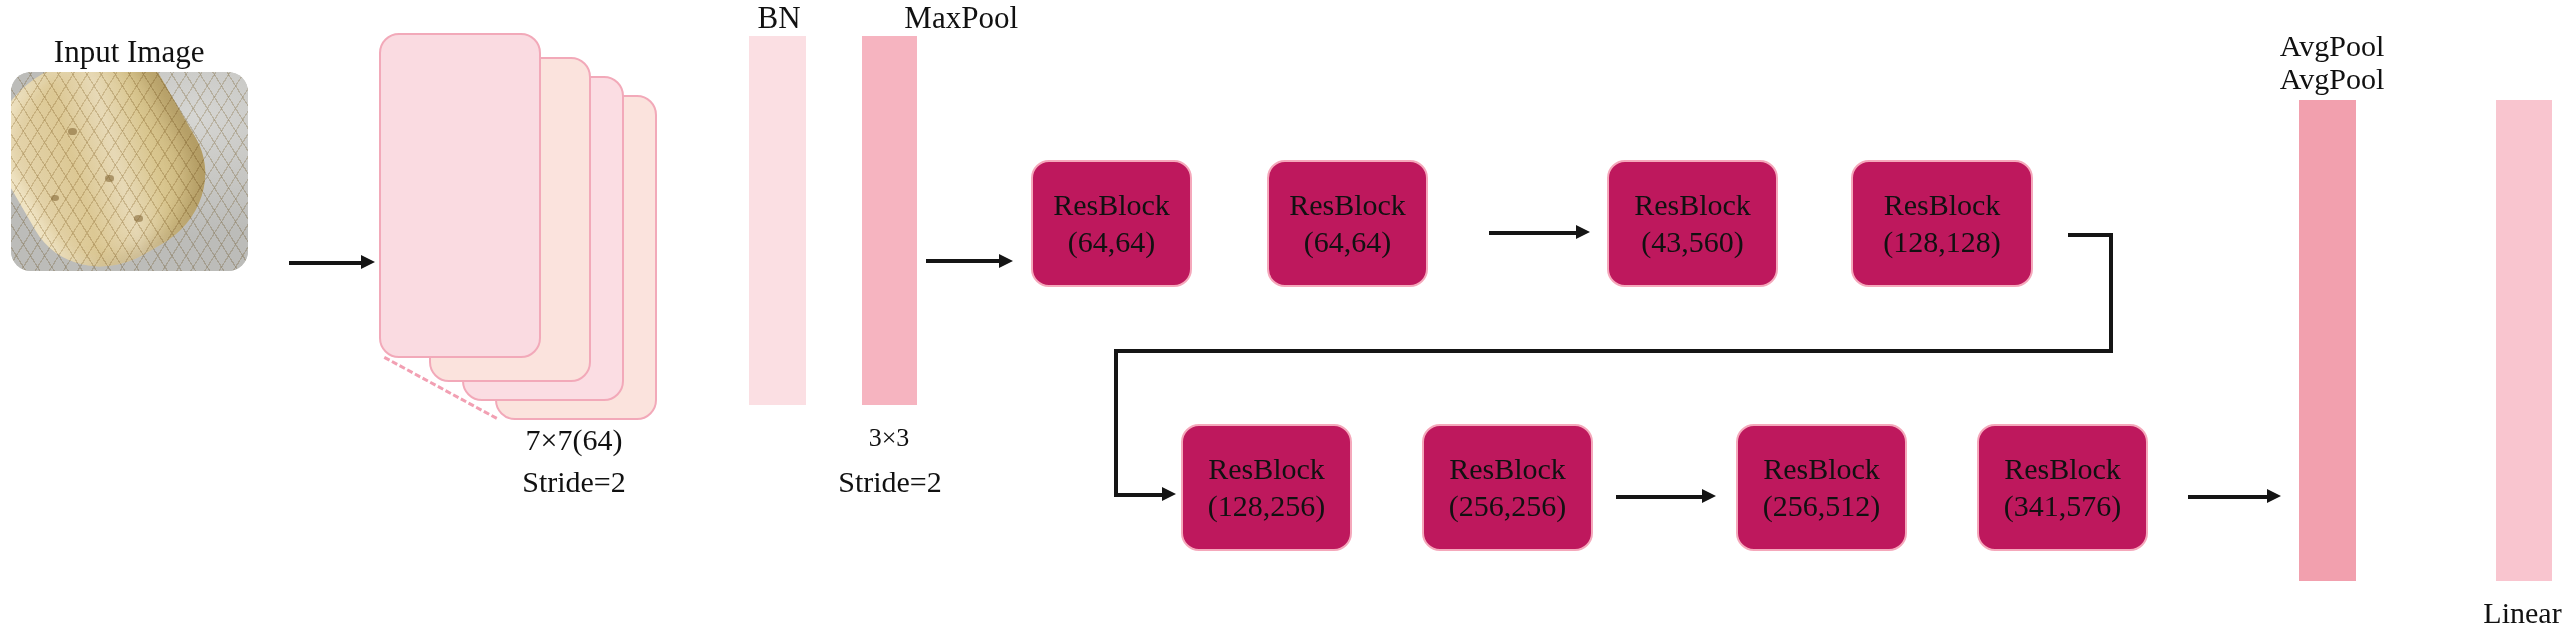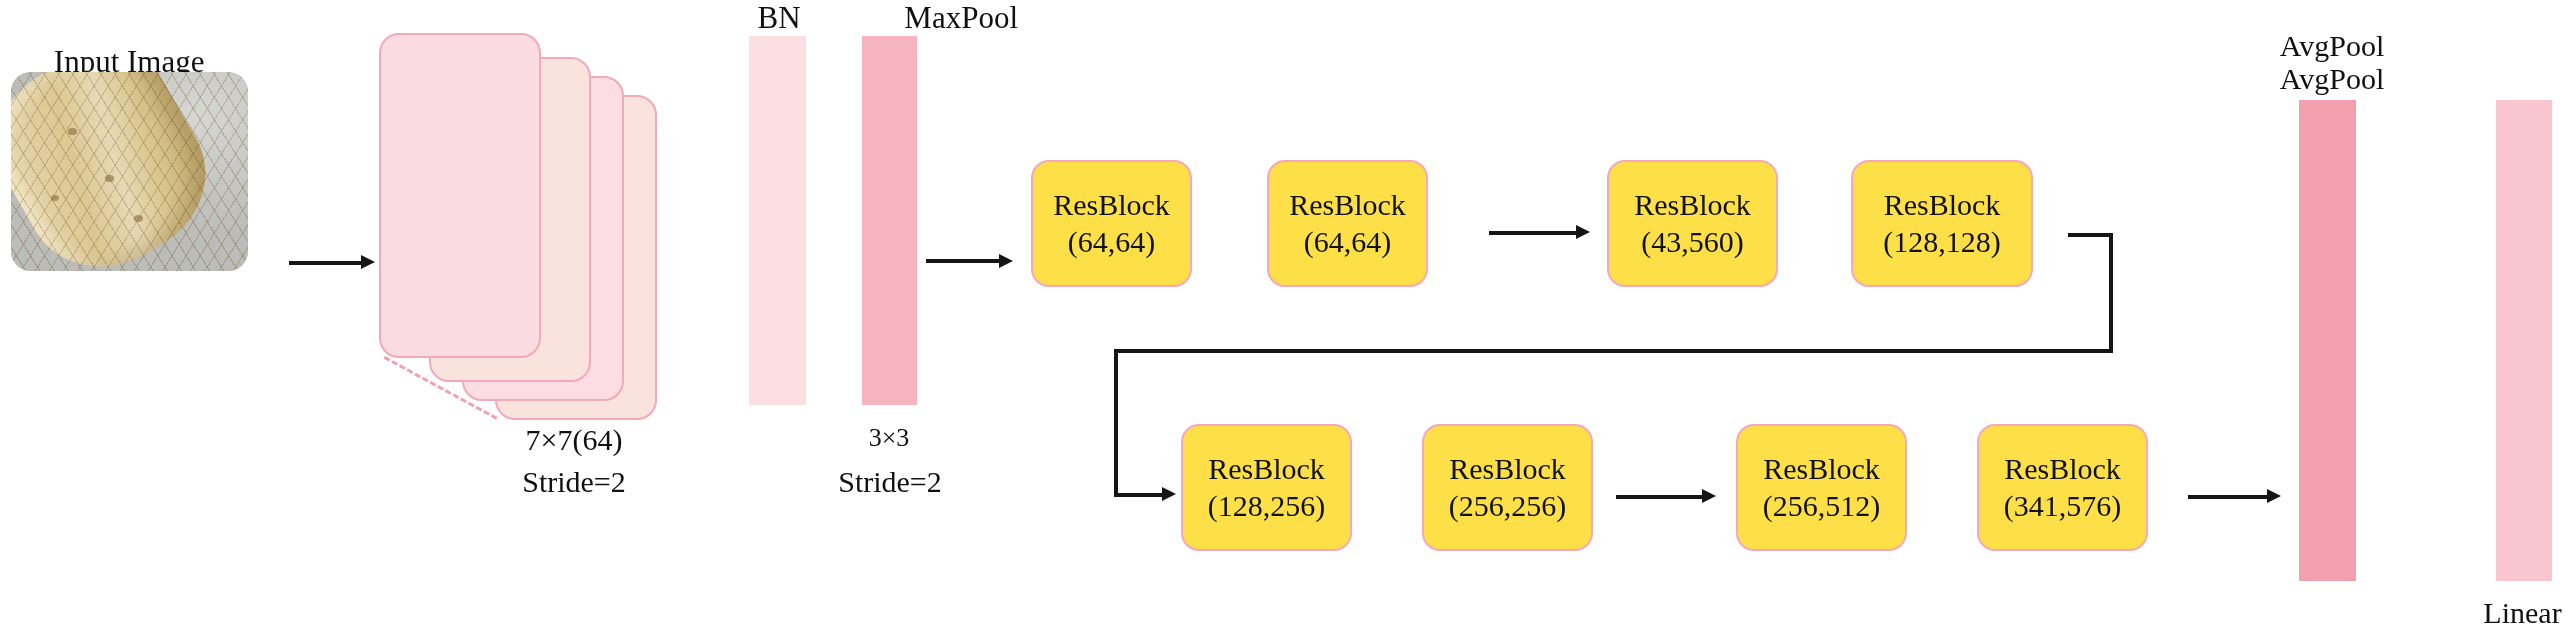--- a/index.html
+++ b/index.html
@@ -27,36 +27,36 @@
        mix-blend-mode:multiply;}
   #photo .spk{position:absolute;border-radius:50%;background:rgba(126,97,48,.55);filter:blur(0.6px);}
 
   
   .conv-card{position:absolute;border:2.4px solid #f2a9b9;border-radius:20px;}
 
   
   .bar{position:absolute;}
 
   
-  .rb{position:absolute;border:2.4px solid #f5a8bb;border-radius:18px;background:#fde047;
+  .rb{position:absolute;border:2.4px solid #f5a8bb;border-radius:18px;background:#be185d;
       display:flex;flex-direction:column;align-items:center;justify-content:center;
       color:#111;line-height:1.22;text-align:center;}
 
   
   .hline{position:absolute;height:3.6px;background:#151515;}
   .vline{position:absolute;width:3.6px;background:#151515;}
   .ahead{position:absolute;width:0;height:0;border-top:7.7px solid transparent;border-bottom:7.7px solid transparent;border-left:14.2px solid #151515;}
   .dashed{position:absolute;height:0;border-top:3px dashed #f2a0b3;transform-origin:0 0;}
 </style>
 </head>
 <body>
 
 <div id="stage">
 
-  <div class="lbl c" style="left:10.7px;top:44px;width:237px;font-size:31px;">Input Image</div>
+  <div class="lbl c" style="left:10.7px;top:34px;width:237px;font-size:31px;">Input Image</div>
 
   <div id="photo">
     <div class="bg"></div>
     <div class="nut"></div>
     <div class="mesh"></div>
     <div class="spk" style="left:24%;top:28%;width:9.5px;height:7.1px;"></div>
     <div class="spk" style="left:40%;top:52%;width:8.3px;height:6.5px;"></div>
     <div class="spk" style="left:17%;top:62%;width:7.7px;height:6px;"></div>
     <div class="spk" style="left:52%;top:72%;width:9px;height:6.5px;"></div>
   </div>

